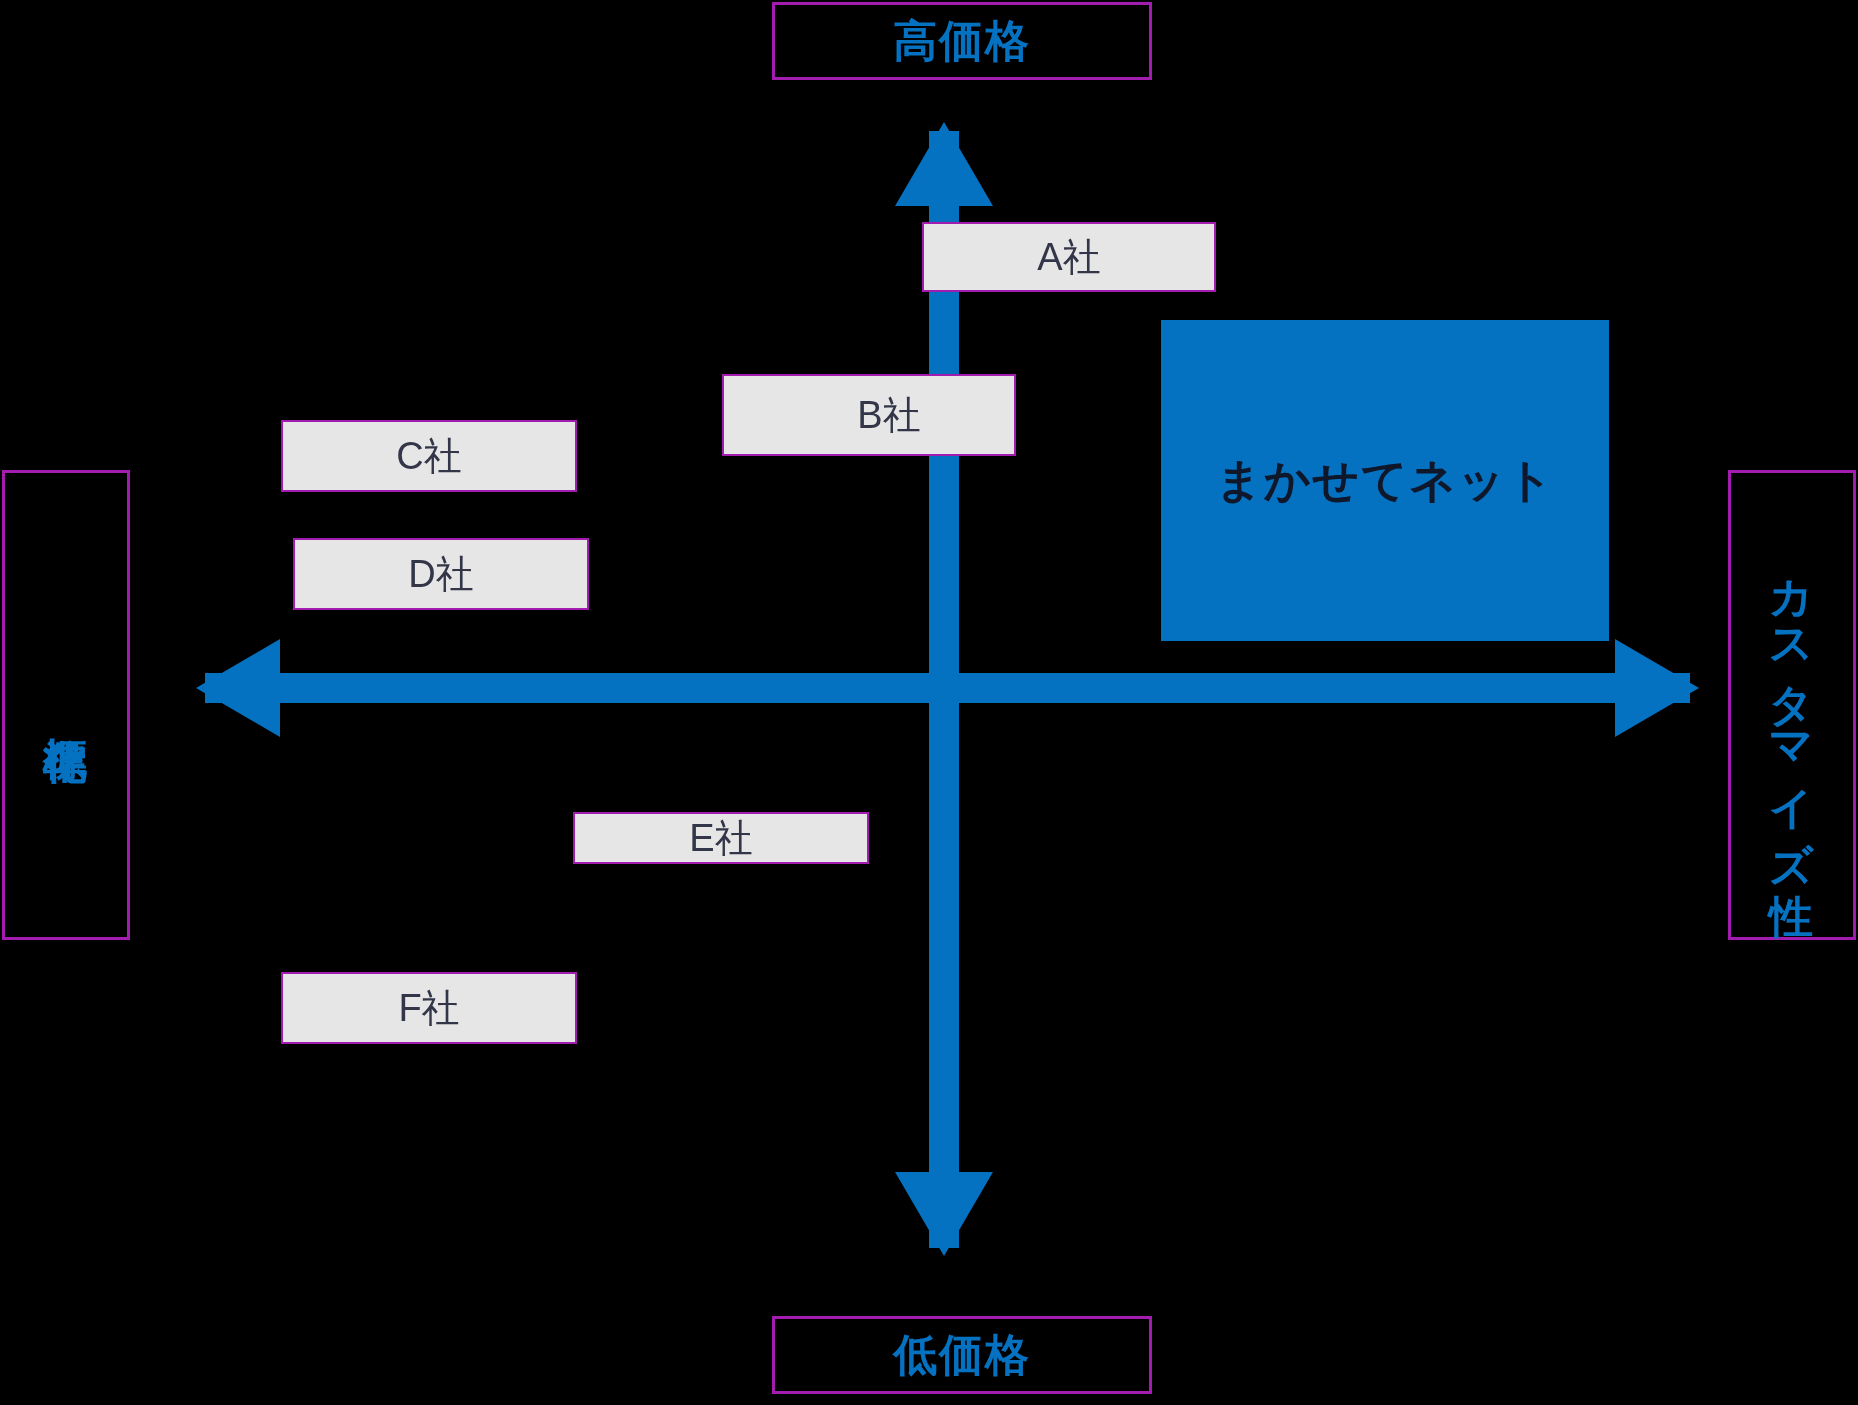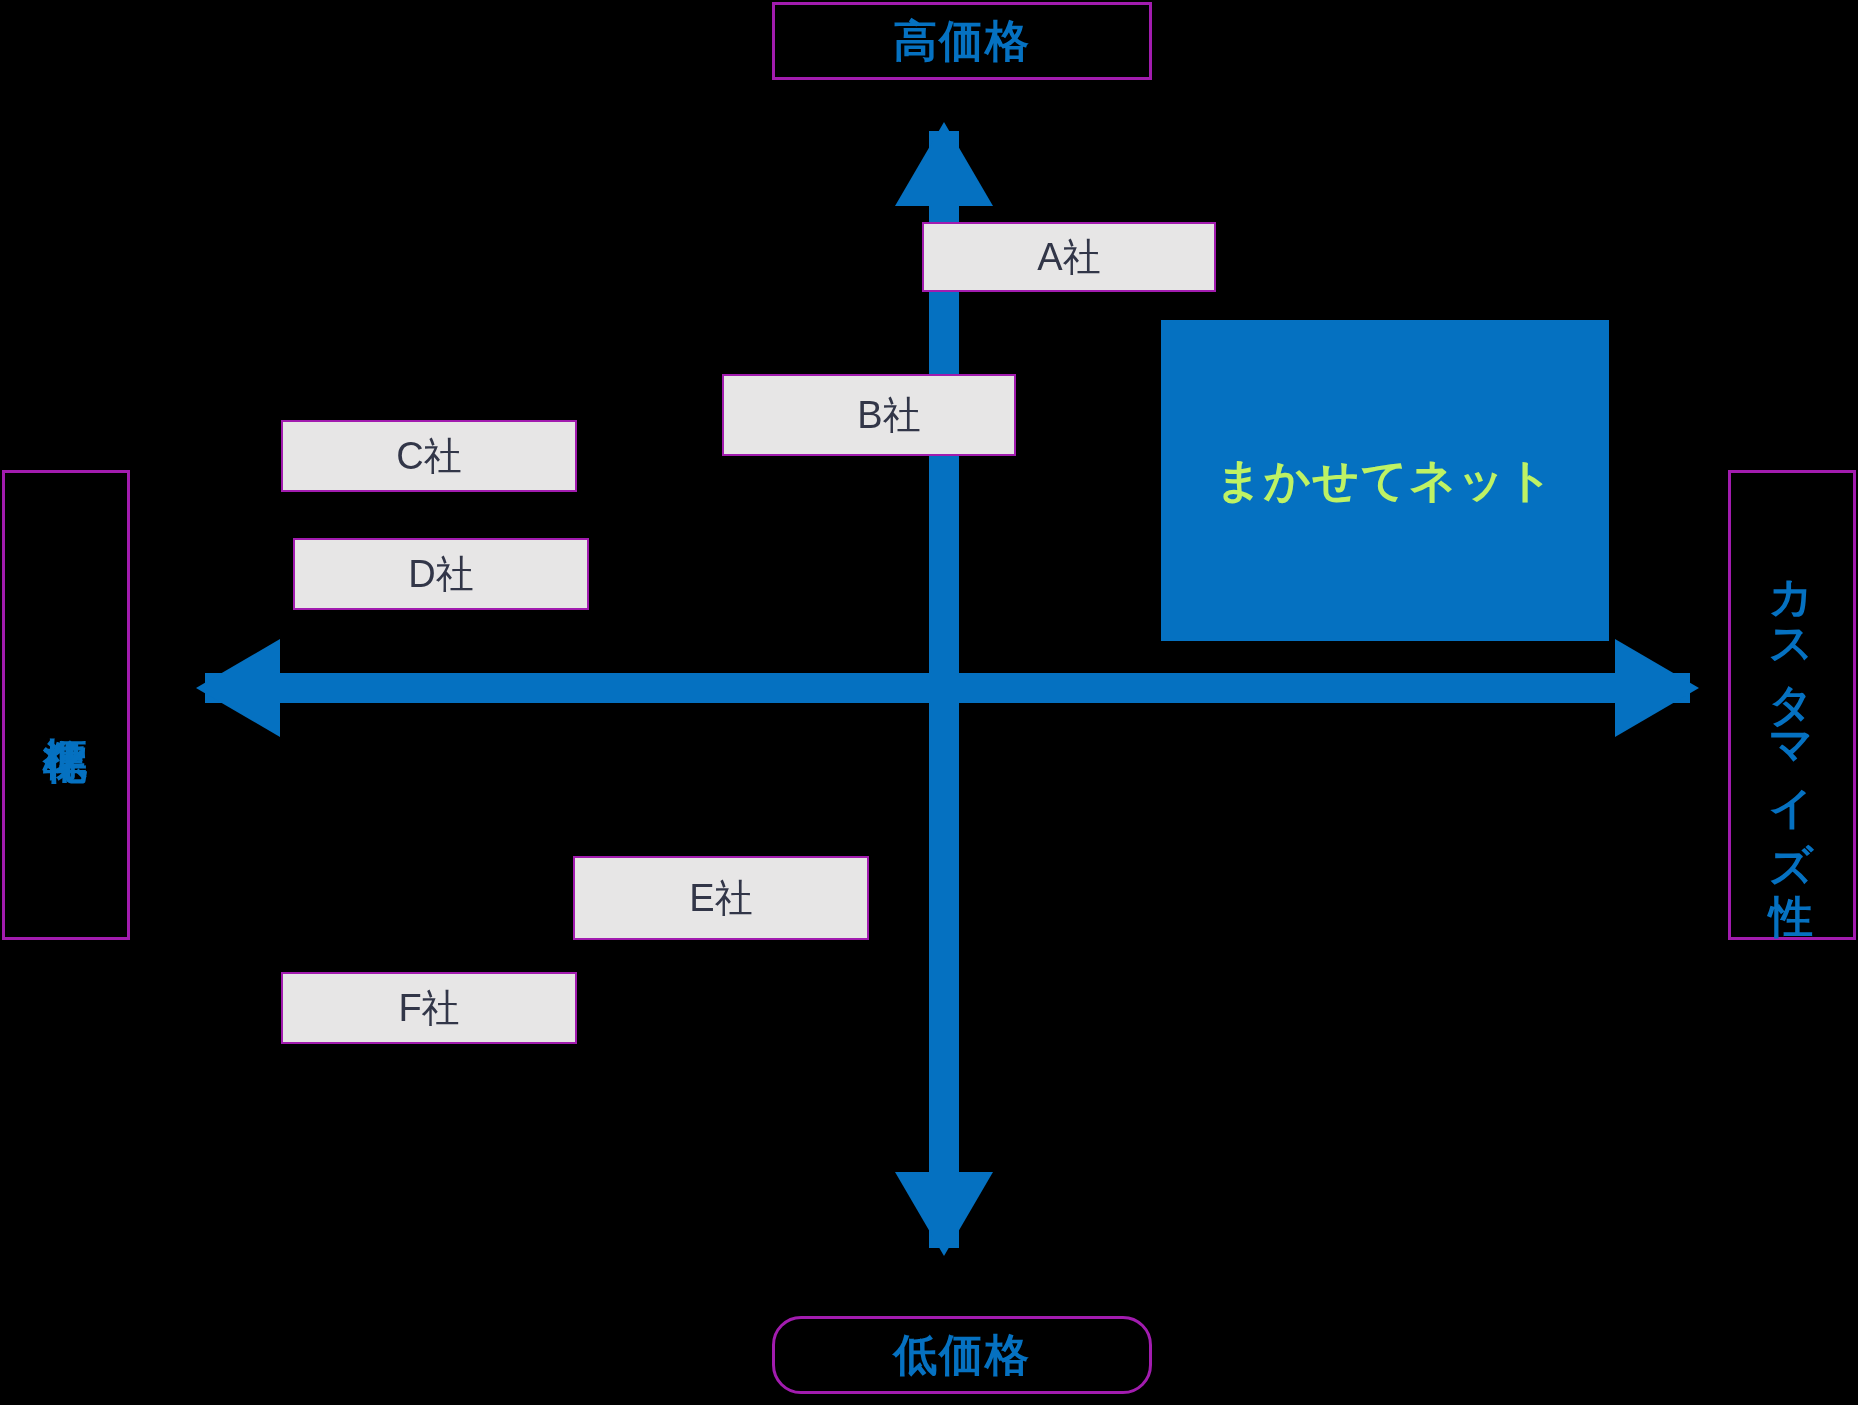--- a/index.html
+++ b/index.html
@@ -32,21 +32,21 @@
   .axis-label-box.horizontal {
     font-size: 44px;
   }
   .axis-label-box.vertical {
     font-size: 44px;
     writing-mode: vertical-rl;
     text-orientation: upright;
   }
 
   #label-top    { left: 772px;  top: 2px;    width: 380px; height: 78px; }
-  #label-bottom { left: 772px;  top: 1316px; width: 380px; height: 78px; border-radius: 29px; }
+  #label-bottom { left: 772px;  top: 1316px; width: 380px; height: 78px; }
   #label-left   { left: 2px;    top: 470px;  width: 128px; height: 470px; }
   #label-right  { left: 1728px; top: 470px;  width: 128px; height: 470px; }
 
   
   .axis-svg {
     position: absolute;
     left: 0;
     top: 0;
     width: 1858px;
     height: 1405px;
@@ -64,21 +64,21 @@
   .plot-box.competitor {
     background: #E7E6E6;
     border: 2px solid #a21caf;
     color: #323648;
     font-size: 38px;
     font-weight: normal;
   }
   .plot-box.own {
     background: #0571C1;
     border: none;
-    color: #bef264;
+    color: #0f172a;
     font-size: 46px;
     font-weight: bold;
     letter-spacing: 0.03em;
   }
 </style>
 </head>
 <body>
 
 <div id="stage">
 
@@ -108,17 +108,17 @@
   <div class="plot-box competitor" style="left:922px; top:222px; width:294px; height:70px;">A社</div>
 
   <div class="plot-box competitor" style="left:722px; top:374px; width:294px; height:82px;padding-left:40px;">B社</div>
 
   <div class="plot-box competitor" style="left:281px; top:420px; width:296px; height:72px;">C社</div>
 
   <div class="plot-box competitor" style="left:293px; top:538px; width:296px; height:72px;">D社</div>
 
   <div class="plot-box own" style="left:1161px; top:320px; width:448px; height:321px;">まかせてネット</div>
 
-  <div class="plot-box competitor" style="left:573px; top:812px; width:296px; height:84px;margin-top:44px;">E社</div>
+  <div class="plot-box competitor" style="left:573px; top:812px; width:296px; height:52px;">E社</div>
 
   <div class="plot-box competitor" style="left:281px; top:972px; width:296px; height:72px;">F社</div>
 
 </div>
 
 </body></html>

